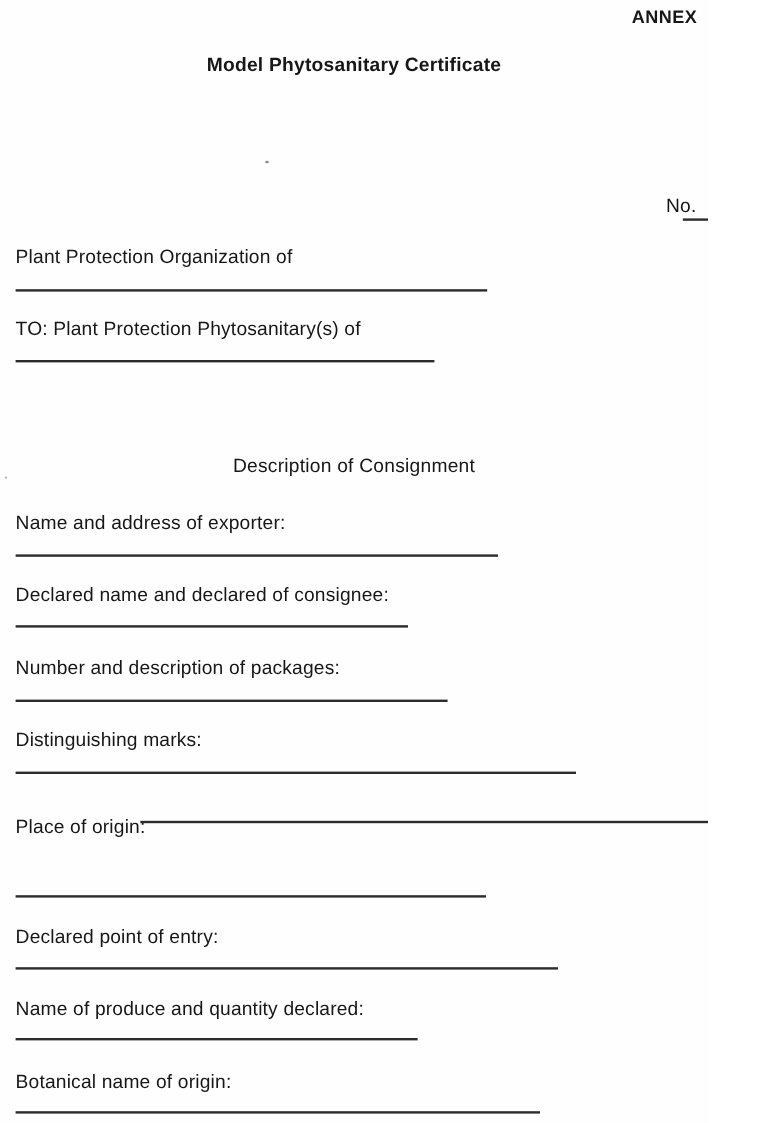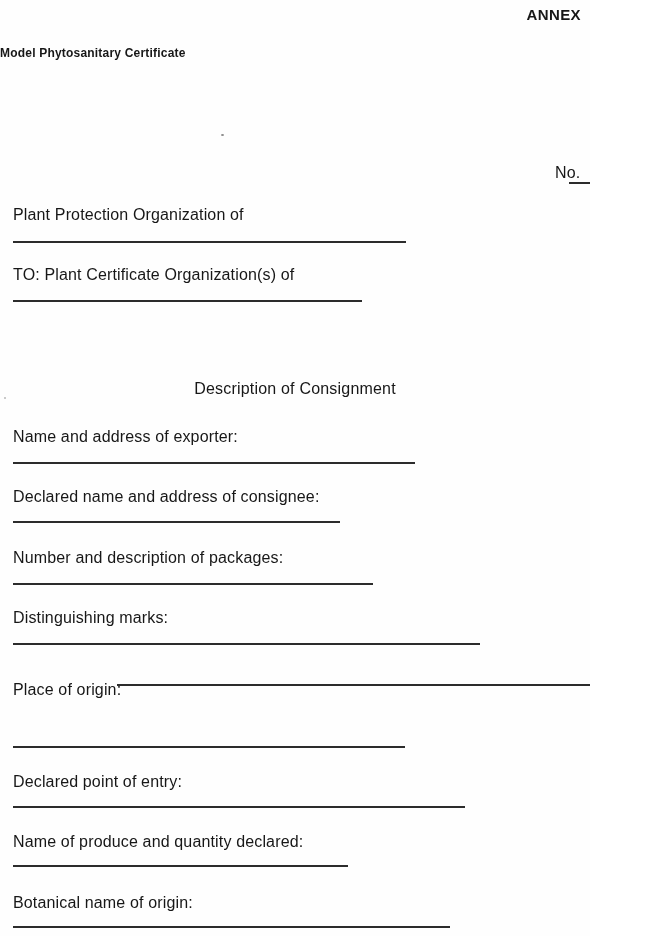--- a/index.html
+++ b/index.html
@@ -26,21 +26,22 @@
     right: 9px;
     font-size: 15px;
     font-weight: bold;
     letter-spacing: 0.4px;
   }
   .title {
     position: absolute;
     top: 46px;
     left: 0;
     width: 100%;
-    font-size: 12px;
+    text-align: center;
+    font-size: 16px;
     font-weight: bold;
     letter-spacing: 0.2px;
   }
   .section-heading {
     position: absolute;
     top: 380px;
     left: 0;
     width: 100%;
     text-align: center;
     font-size: 16px;
@@ -67,29 +68,29 @@
 
   <div class="artifact" style="left:221px; top:134px; width:3px; height:2px;"></div>
   <div class="artifact" style="left:4px; top:397px; width:2px; height:2px; opacity:.6;"></div>
 
   <div class="lbl" style="left:555px; top:163px;">No.</div>
   <div class="rule" style="left:569px; top:182px; width:71px;"></div>
 
   <div class="lbl left" style="top:205px;">Plant Protection Organization of</div>
   <div class="rule" style="left:13px; top:241px; width:393px;"></div>
 
-  <div class="lbl left" style="top:265px;">TO: Plant Certificate Organization(s) of</div>
+  <div class="lbl left" style="top:265px;">TO: Plant Protection Phytosanitary(s) of</div>
   <div class="rule" style="left:13px; top:300px; width:349px;"></div>
 
   <div class="section-heading">Description of Consignment</div>
 
   <div class="lbl left" style="top:427px;">Name and address of exporter:</div>
   <div class="rule" style="left:13px; top:462px; width:402px;"></div>
 
-  <div class="lbl left" style="top:487px;">Declared name and address of consignee:</div>
+  <div class="lbl left" style="top:487px;">Declared name and declared of consignee:</div>
   <div class="rule" style="left:13px; top:521px; width:327px;"></div>
 
   <div class="lbl left" style="top:548px;">Number and description of packages:</div>
   <div class="rule" style="left:13px; top:583px; width:360px;"></div>
 
   <div class="lbl left" style="top:608px;">Distinguishing marks:</div>
   <div class="rule" style="left:13px; top:643px; width:467px;"></div>
 
   <div class="lbl left" style="top:680px;">Place of origin:</div>
   <div class="rule" style="left:117px; top:684px; width:523px;"></div>

